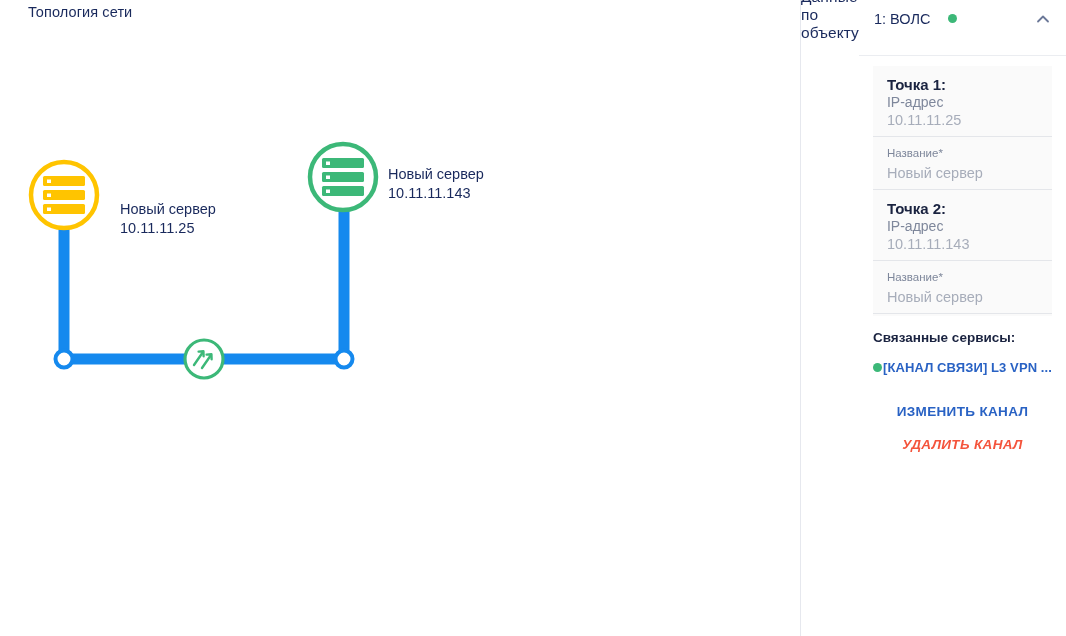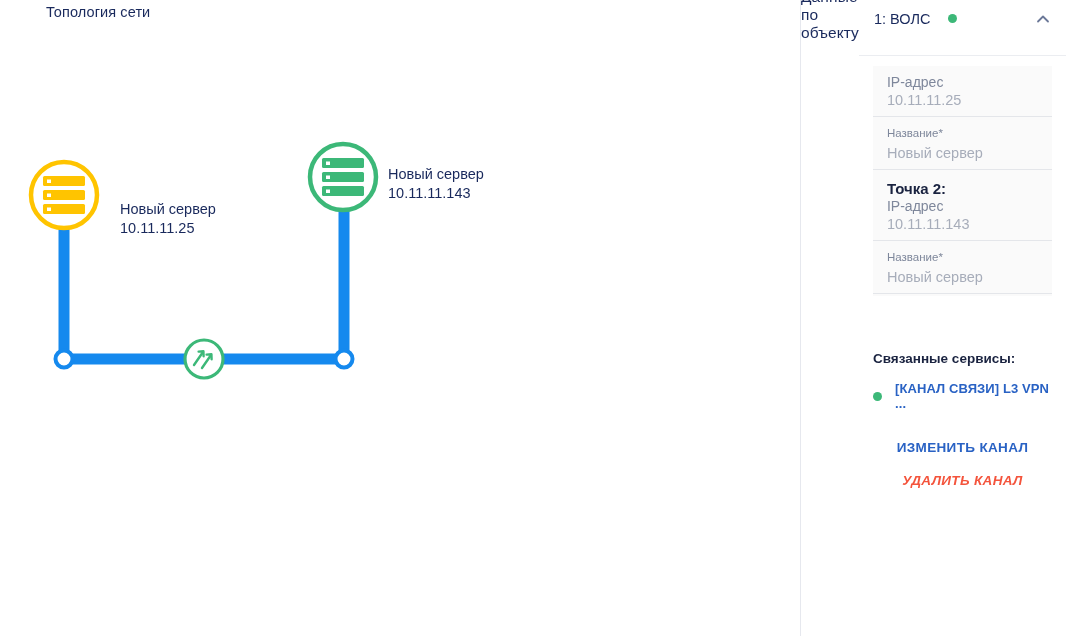--- a/index.html
+++ b/index.html
@@ -21,21 +21,21 @@
   
   .canvas-pane {
     position: relative;
     width: 800px;
     height: 636px;
     background: #ffffff;
     overflow: hidden;
   }
   .canvas-title {
     position: absolute;
-    left: 46px;
+    left: 28px;
     top: 4px;
     font-size: 14.5px;
     color: #19295c;
     letter-spacing: 0.1px;
     white-space: nowrap;
   }
   .topology-svg {
     position: absolute;
     left: 0; top: 0;
     width: 800px; height: 636px;
@@ -160,27 +160,26 @@
 
   
   .services-block {
     padding: 14px 14px 0 14px;
   }
   .services-title {
     font-size: 13.5px;
     font-weight: bold;
     color: #1a2340;
     margin-bottom: 15px;
-    margin-top: 41px;
   }
   .service-link {
     display: flex;
     align-items: center;
     justify-content: space-between;
-    gap: 13px;
+    gap: 1px;
     font-size: 13px;
     font-weight: bold;
     color: #2962c4;
     letter-spacing: 0.1px;
     cursor: pointer;
     margin-bottom: 20px;
   }
   .service-link .service-dot {
     width: 9px; height: 9px;
     border-radius: 50%;
@@ -283,20 +282,21 @@
             <path d="M4 11.5 L9 6.5 L14 11.5" fill="none" stroke="#6b7898" stroke-width="1.8" stroke-linecap="round" stroke-linejoin="round"></path>
           </svg>
         </span>
       </div>
 
       <div class="form-card">
 
 
 
         <div class="field">
+          <div class="point-heading">Точка 1:</div>
           <div class="sub-label">IP-адрес</div>
           <div class="field-value">10.11.11.25</div>
         </div>
 
         <div class="field">
           <div class="field-label dark">Название*</div>
           <div class="field-value">Новый сервер</div>
         </div>
 
         <div class="field">

